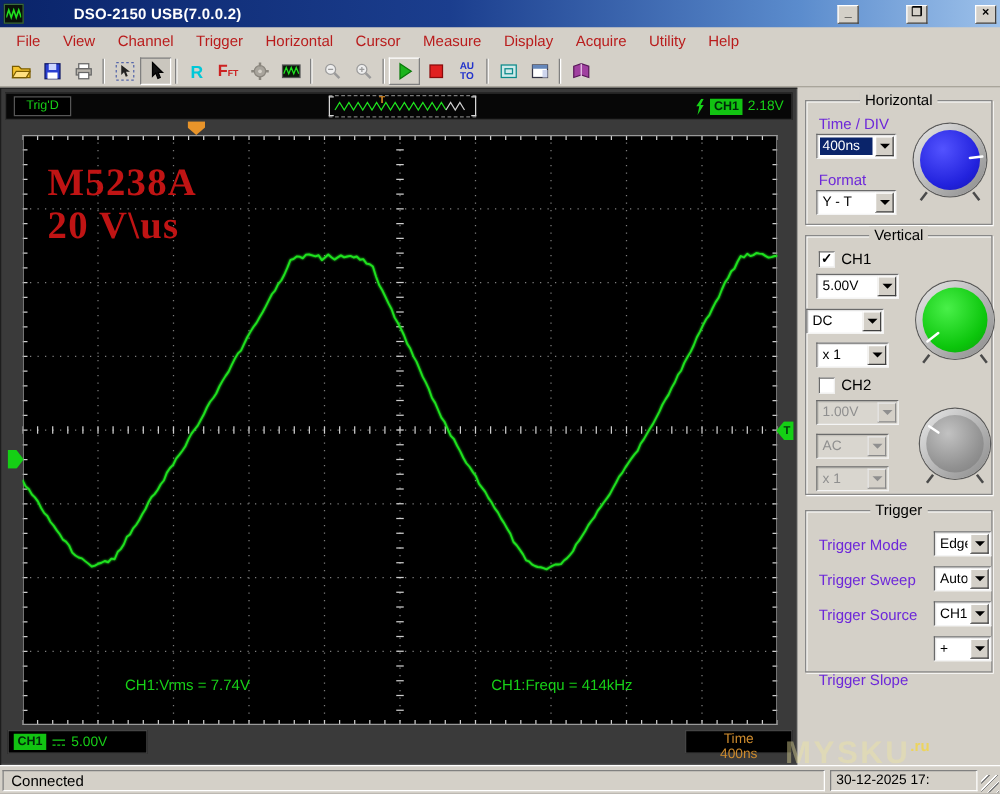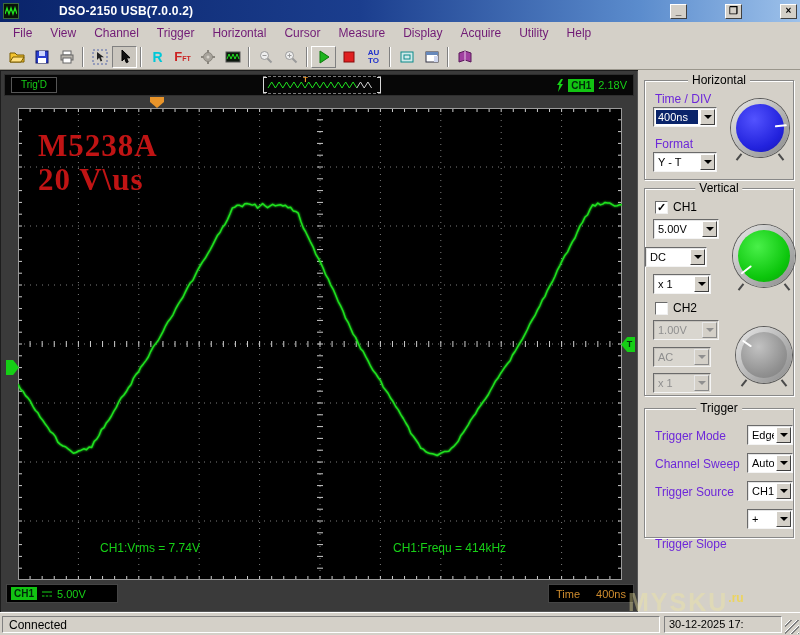--- a/index.html
+++ b/index.html
@@ -9,21 +9,21 @@
   
   .titlebar { height:22px; background:linear-gradient(90deg,#0a246a 0%,#1b3e8e 45%,#5b8ccd 80%,#9dc1ea 100%);
     display:flex; align-items:center; padding:0 3px;gap:36px; }
   .titlebar .appicon { width:16px; height:16px; background:#0a120a; border:1px solid #3a6a3a; margin-right:4px; display:flex; align-items:center; justify-content:center; }
   .titlebar .title { color:#fff; font-weight:bold; font-size:12px; flex:1; letter-spacing:.2px; }
   .winbtn { width:17px; height:15px; margin-left:2px; background:#d4d0c8; border:1px solid; border-color:#fff #404040 #404040 #fff;
     font-size:10px; font-weight:bold; line-height:12px; text-align:center; color:#000; }
 
   
   .menubar { height:22px; display:flex; align-items:center; padding-left:4px; background:#d4d0c8; }
-  .menuitem { padding:2px 9px; color:#701a75; }
+  .menuitem { padding:2px 9px; color:#b91c1c; }
 
   
   .toolbar { height:26px; display:flex; align-items:center; padding-left:4px; background:#d4d0c8; border-bottom:1px solid #9a968c; }
   .tbtn { width:25px; height:22px; display:flex; align-items:center; justify-content:center; border:1px solid transparent; }
   .tbtn.pressed { border-color:#808080 #fff #fff #808080; background:#cac6be; }
   .tbtn.framed { border-color:#fff #808080 #808080 #fff; }
   .tsep { width:2px; height:20px; margin:0 3px; border-left:1px solid #808080; border-right:1px solid #fff; }
   .tbtn .txticon { font-weight:bold; line-height:1; text-align:center; }
 
   
@@ -50,21 +50,21 @@
 
   .marker { position:absolute; background:#15cf15; }
   .mk-ch1 { left:6px; top:290px; width:13px; height:15px; clip-path:polygon(0 0,55% 0,100% 50%,55% 100%,0 100%); }
   .mk-trig { left:621px; top:267px; width:14px; height:15px; clip-path:polygon(100% 0,45% 0,0 50%,45% 100%,100% 100%);
     color:#00350c; font-size:9px; font-weight:bold; line-height:15px; text-align:center; padding-left:3px; }
   .mk-tpos { left:150px; top:27px; width:14px; height:11px; background:#e8942a; clip-path:polygon(0 0,100% 0,100% 45%,50% 100%,0 45%); }
 
   .bstrip-box { position:absolute; height:19px; background:#000; border:1px solid #454545; top:514px; display:flex; align-items:center; }
   .bs-left { left:6px; width:112px; gap:4px; padding:0 4px; }
   .bs-left .v { color:#17d017; font-size:11px; }
-  .bs-right { left:548px; width:86px; justify-content:space-between; padding:0 7px; color:#cf8c2e; font-size:11px; }
+  .bs-right { left:548px; width:86px; justify-content:space-between; padding:0 7px; color:#cf8c2e; font-size:11px;flex-direction:column; }
 
   
   .rpanel { position:absolute; left:638px; top:0; width:162px; height:542px; background:#d4d0c8; }
   .group { position:absolute; left:6px; width:150px; border:1px solid #888; box-shadow:1px 1px 0 #fff, inset 1px 1px 0 #fff; }
   .group > .glabel { position:absolute; top:-8px; left:50%; transform:translateX(-50%); background:#d4d0c8; padding:0 4px; font-size:12px; }
   .lbl { position:absolute; font-size:12px; color:#6d28d9; }
   .combo { position:absolute; height:20px; background:#fff; border:1px solid; border-color:#6a6a6a #f4f4f4 #f4f4f4 #6a6a6a; box-shadow:inset 1px 1px 0 #3a3a3a22; }
   .combo .val { position:absolute; left:2px; top:2px; right:18px; font-size:11px; padding:1px 2px; white-space:nowrap; overflow:hidden; }
   .combo .val.sel { background:#0a246a; color:#fff; }
   .combo .btn { position:absolute; right:1px; top:1px; bottom:1px; width:15px; background:#d4d0c8;
@@ -683,21 +683,21 @@
       <span class="glabel">Trigger</span>
 
       <span class="lbl" style="left:10px; top:20px;">Trigger Mode</span>
       <span class="combo" style="left:102px; top:16px; width:46px;">
         <span class="val">Edge</span>
         <span class="btn">
             <span class="arrow"></span>
           </span>
       </span>
 
-      <span class="lbl" style="left:10px; top:48px;">Channel Sweep</span>
+      <span class="lbl" style="left:10px; top:48px;">Trigger Sweep</span>
       <span class="combo" style="left:102px; top:44px; width:46px;">
         <span class="val">Auto</span>
         <span class="btn">
             <span class="arrow"></span>
           </span>
       </span>
 
       <span class="lbl" style="left:10px; top:76px;">Trigger Source</span>
       <span class="combo" style="left:102px; top:72px; width:46px;">
         <span class="val">CH1</span>

